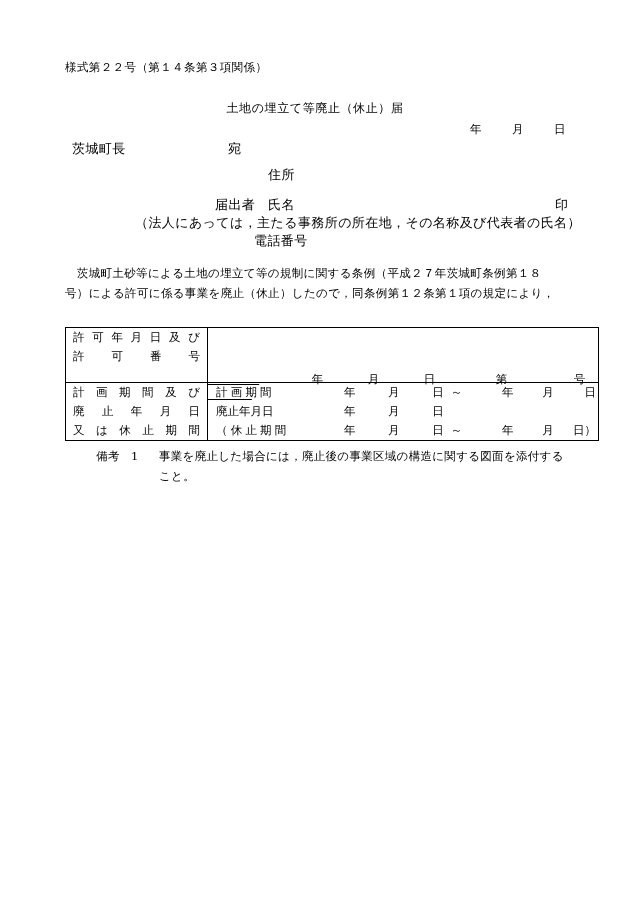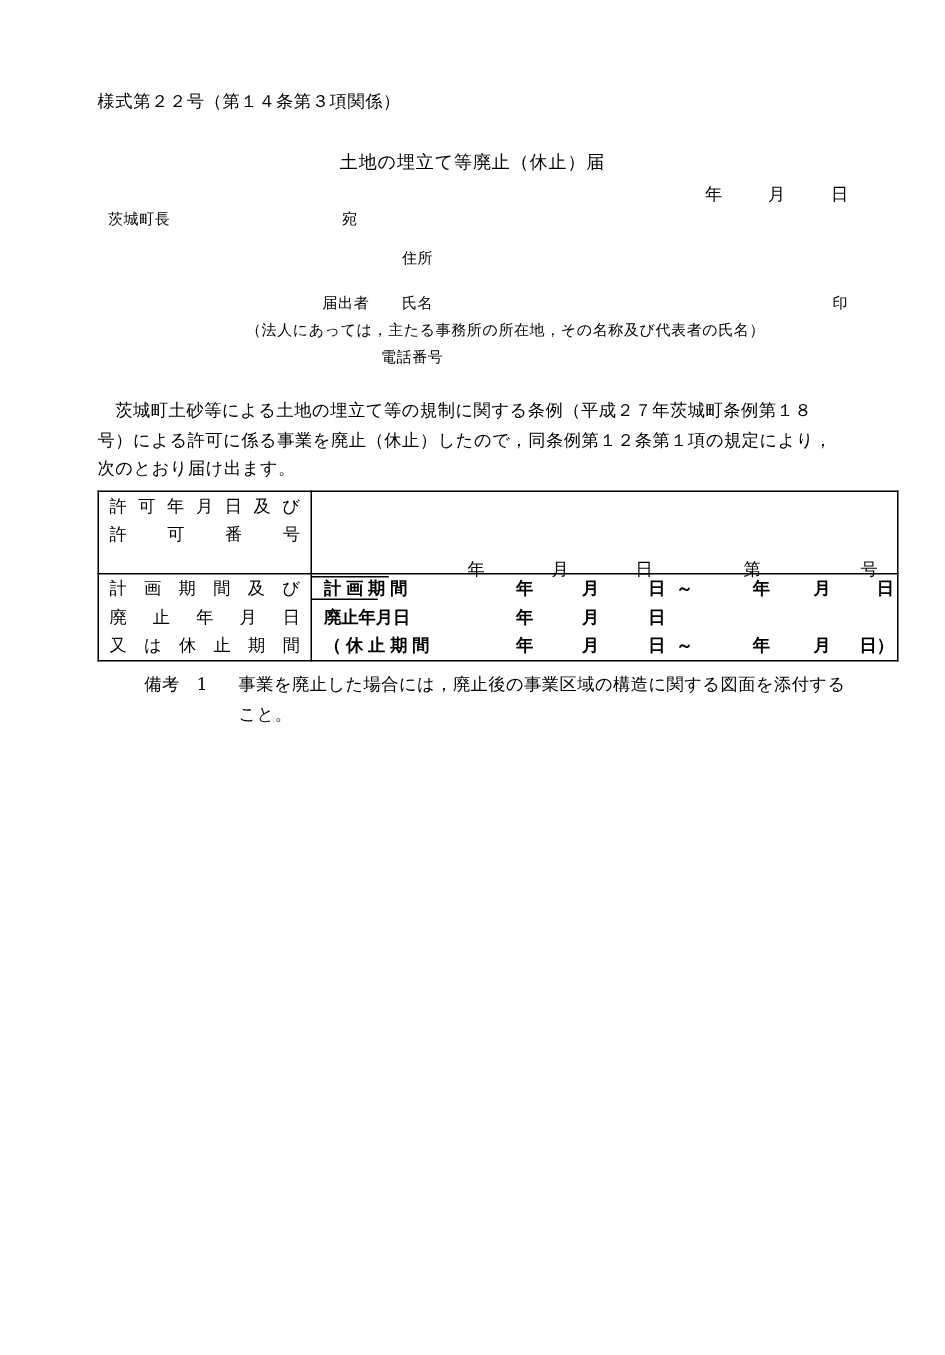--- a/index.html
+++ b/index.html
@@ -18,21 +18,21 @@
     width: 630px;
     height: 723px;
     background: #ffffff;
     overflow: hidden;
   }
 
   
   .t {
     position: absolute;
     white-space: pre;
-    font-size: 10px;
+    font-size: 13px;
     line-height: 1;
     letter-spacing: 0.4px;
   }
 
   
   .form-no {
     left: 65px;
     top: 62px;
     font-size: 11.5px;
   }
@@ -81,21 +81,21 @@
   }
   .sub-name-label {
     left: 268px;
     top: 198px;
   }
   .sub-seal {
     left: 555px;
     top: 198px;
   }
   .sub-note {
-    left: 164px;
+    left: 135px;
     top: 216px;
   }
   .sub-tel-label {
     left: 254px;
     top: 234px;
   }
 
   
   .body-para {
     position: absolute;
@@ -162,21 +162,20 @@
   .r1-line .s4 { display: inline-block; width: 72px; text-align: right; }
   .r1-line .s5 { display: inline-block; width: 78px; text-align: right; }
 
   
   .r2-line {
     display: flex;
     align-items: center;
     height: 19px;
     padding: 0 2px 0 8px;
     white-space: pre;
-    font-weight: bold;
   }
   .r2-line .lead { display: inline-block; width: 104px; }
   .r2-line .lead.sp { letter-spacing: 3.2px; }
   .r2-line .y1 { display: inline-block; width: 48px; text-align: right; }
   .r2-line .m1 { display: inline-block; width: 48px; text-align: right; }
   .r2-line .d1 { display: inline-block; width: 48px; text-align: right; }
   .r2-line .tilde { display: inline-block; width: 28px; text-align: center; }
   .r2-line .y2 { display: inline-block; width: 48px; text-align: right; }
   .r2-line .m2 { display: inline-block; width: 44px; text-align: right; }
   .r2-line .d2 { display: inline-block; width: 46px; text-align: right; }
@@ -217,21 +216,20 @@
   <div class="t sub-addr-label">住所</div>
   <div class="t sub-title">届出者</div>
   <div class="t sub-name-label">氏名</div>
   <div class="t sub-seal">印</div>
   <div class="t sub-note">（法人にあっては，主たる事務所の所在地，その名称及び代表者の氏名）</div>
   <div class="t sub-tel-label">電話番号</div>
 
   <div class="body-para">
     <span class="ln first">　茨城町土砂等による土地の埋立て等の規制に関する条例（平成２７年茨城町条例第１８</span>
     <span class="ln">号）による許可に係る事業を廃止（休止）したので，同条例第１２条第１項の規定により，</span>
-    <span class="ln">次のとおり届け出ます。</span>
   </div>
 
   <table class="form-table">
     <colgroup>
       <col class="col-label">
       <col class="col-value">
     </colgroup>
     <tbody>
       <tr>
         <td class="lbl-cell">

